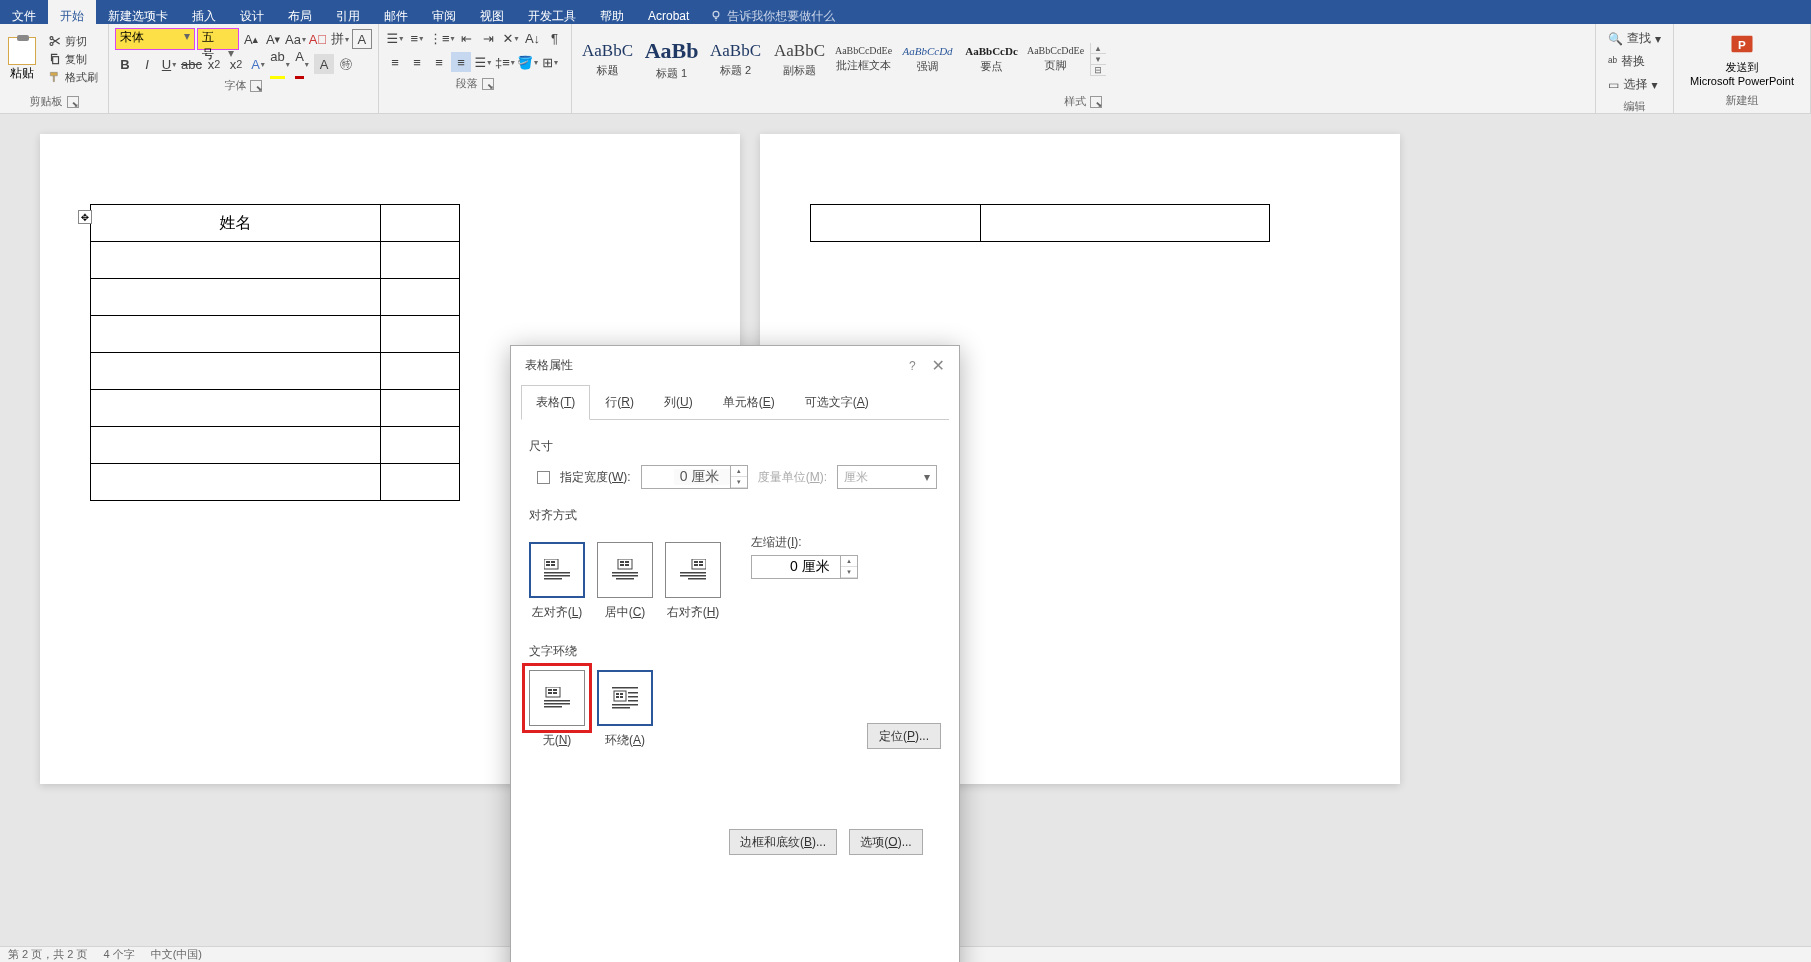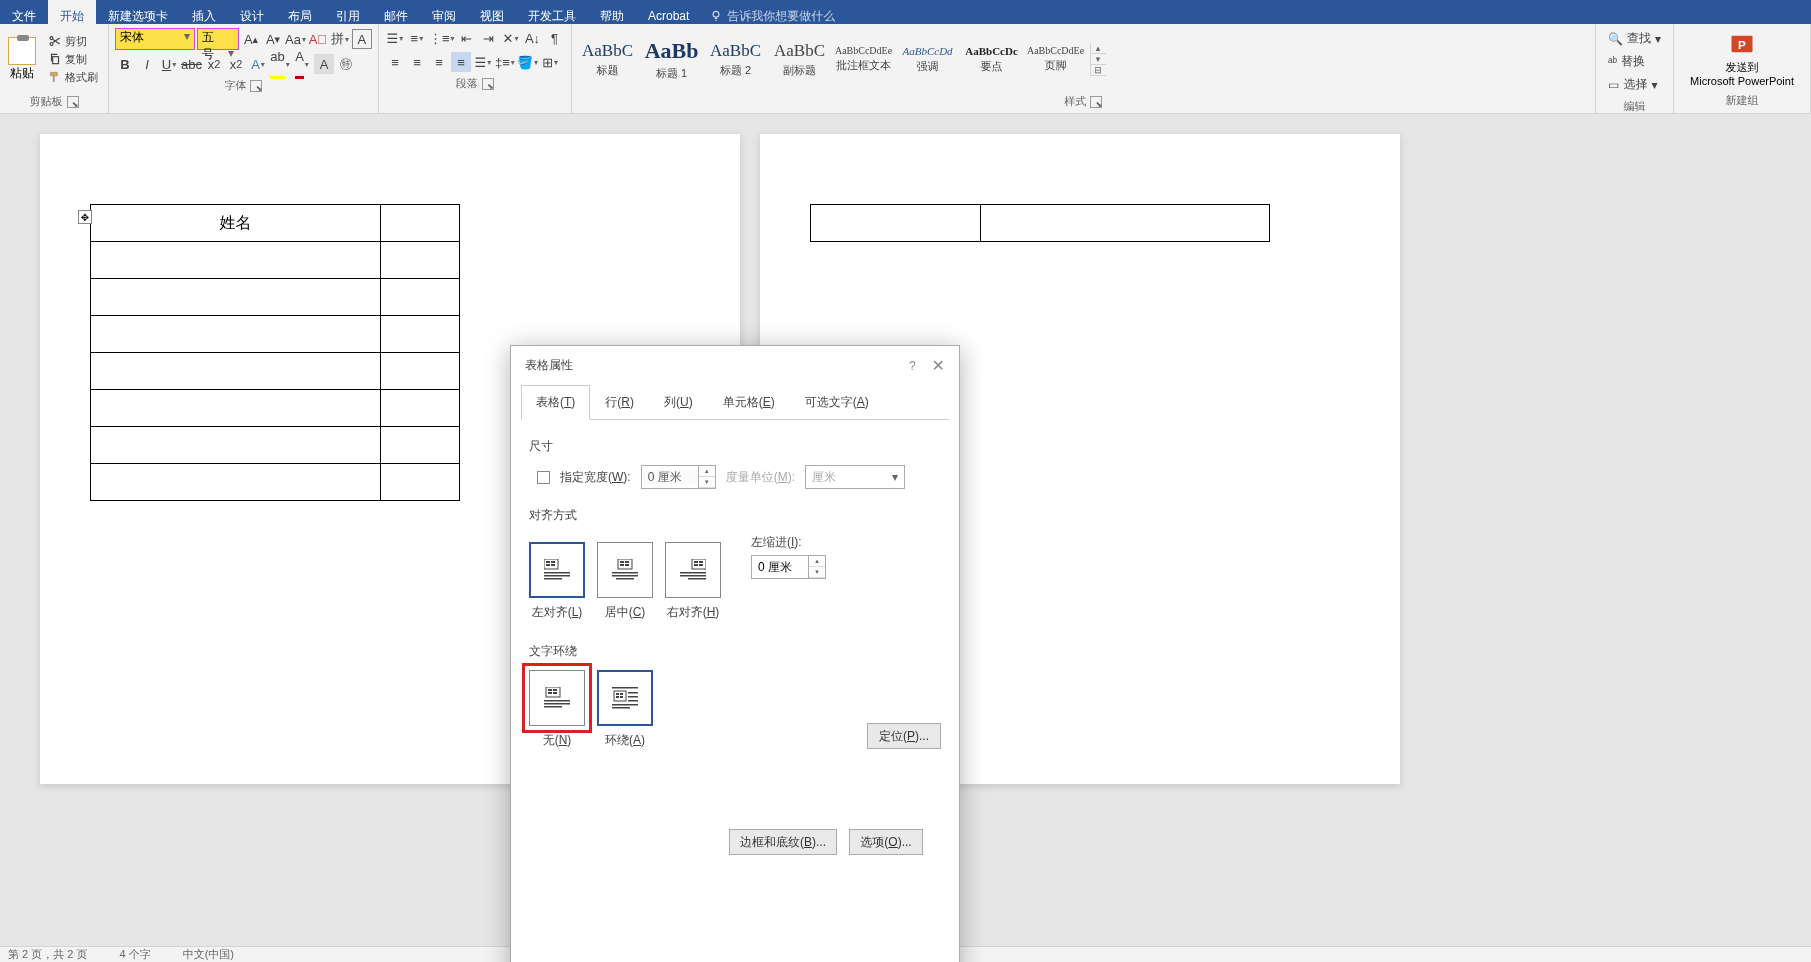--- a/index.html
+++ b/index.html
@@ -66,21 +66,21 @@
     .dialog-tabs { display: flex; border-bottom: 1px solid #ccc; margin: 0 10px; }
     .dialog-tab { padding: 8px 14px; border: 1px solid transparent; margin-bottom: -1px; color: #444; cursor: pointer; }
     .dialog-tab.active { border-color: #ccc #ccc #fff #ccc; background: #fff; }
     .dialog-tab u { text-decoration: underline; }
     
     .dialog-body { flex: 1; padding: 12px 18px; color: #444; }
     .group-label { margin: 6px 0 10px; }
     .row { display: flex; align-items: center; gap: 10px; margin: 6px 0; }
     .checkbox { width: 13px; height: 13px; border: 1px solid #888; background: #fff; }
     .spinner { display: flex; align-items: center; border: 1px solid #ababab; background: #fff; height: 24px; }
-    .spinner input { border: none; width: 56px; padding: 0 6px; outline: none; font-size: 12px; }
+    .spinner input { border: none; width: 56px; padding: 0 6px; outline: none; font-size: 14px; margin-left: 32px; }
     .spinner-btns { display: flex; flex-direction: column; border-left: 1px solid #ababab; }
     .spinner-btns div { width: 16px; height: 11px; display: flex; align-items: center; justify-content: center; font-size: 7px; color: #666; border-bottom: 1px solid #ddd; }
     .dropdown { position: relative; border: 1px solid #ababab; background: #fff; height: 24px; display: flex; align-items: center; padding: 0 22px 0 6px; min-width: 100px; }
     .dropdown::after { content: "▾"; position: absolute; right: 6px; color: #666; }
     .disabled { color: #aaa; }
     
     .align-options { display: flex; gap: 12px; margin: 8px 0; }
     .align-opt { display: flex; flex-direction: column; align-items: center; gap: 6px; }
     .align-box { width: 56px; height: 56px; border: 1px solid #888; display: flex; align-items: center; justify-content: center; background: #fff; }
     .align-box.selected { border: 2px solid #2b579a; }
@@ -89,21 +89,21 @@
     
     .wrap-options { display: flex; gap: 12px; align-items: flex-start; }
     
     .dialog-btn { min-width: 74px; height: 26px; border: 1px solid #ababab; background: #e9e9e9; display: inline-flex; align-items: center; justify-content: center; padding: 0 10px; cursor: pointer; color: #333; }
     .dialog-btn.primary { border: 2px solid #2b579a; }
     
     .dialog-footer { display: flex; justify-content: flex-end; gap: 12px; padding: 10px 14px; }
     .dialog-mid-btns { display: flex; justify-content: flex-end; gap: 12px; padding: 0 18px; margin-top: 80px; }
     
     
-    .status-bar { height: 16px; background: #f3f3f3; border-top: 1px solid #d4d4d4; display: flex; align-items: center; padding: 0 8px; gap: 32px; color: #666; font-size: 11px; }
+    .status-bar { height: 16px; background: #f3f3f3; border-top: 1px solid #d4d4d4; display: flex; align-items: center; padding: 0 8px; gap: 16px; color: #666; font-size: 11px; }
   </style>
 </head>
 <body>
 
 <div class="menu-bar">
   <div class="menu-item">文件</div>
   <div class="menu-item active">开始</div>
   <div class="menu-item">新建选项卡</div>
   <div class="menu-item">插入</div>
   <div class="menu-item">设计</div>

